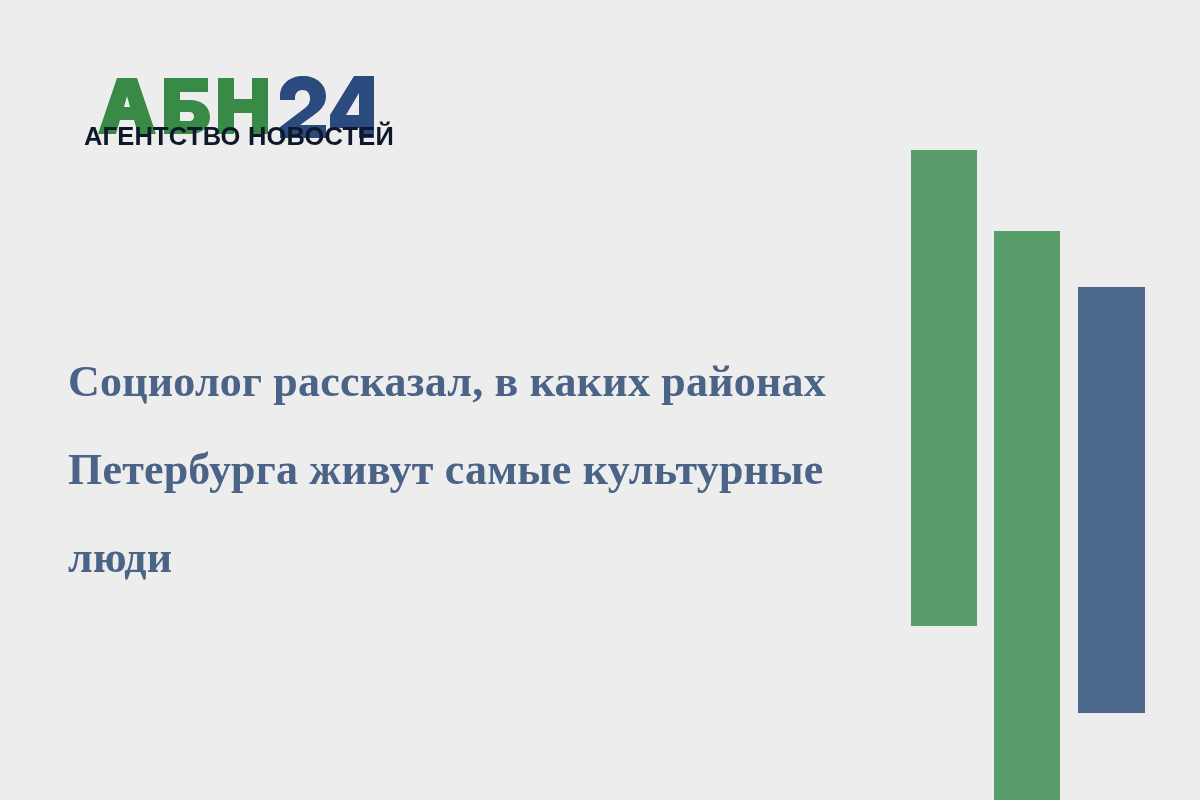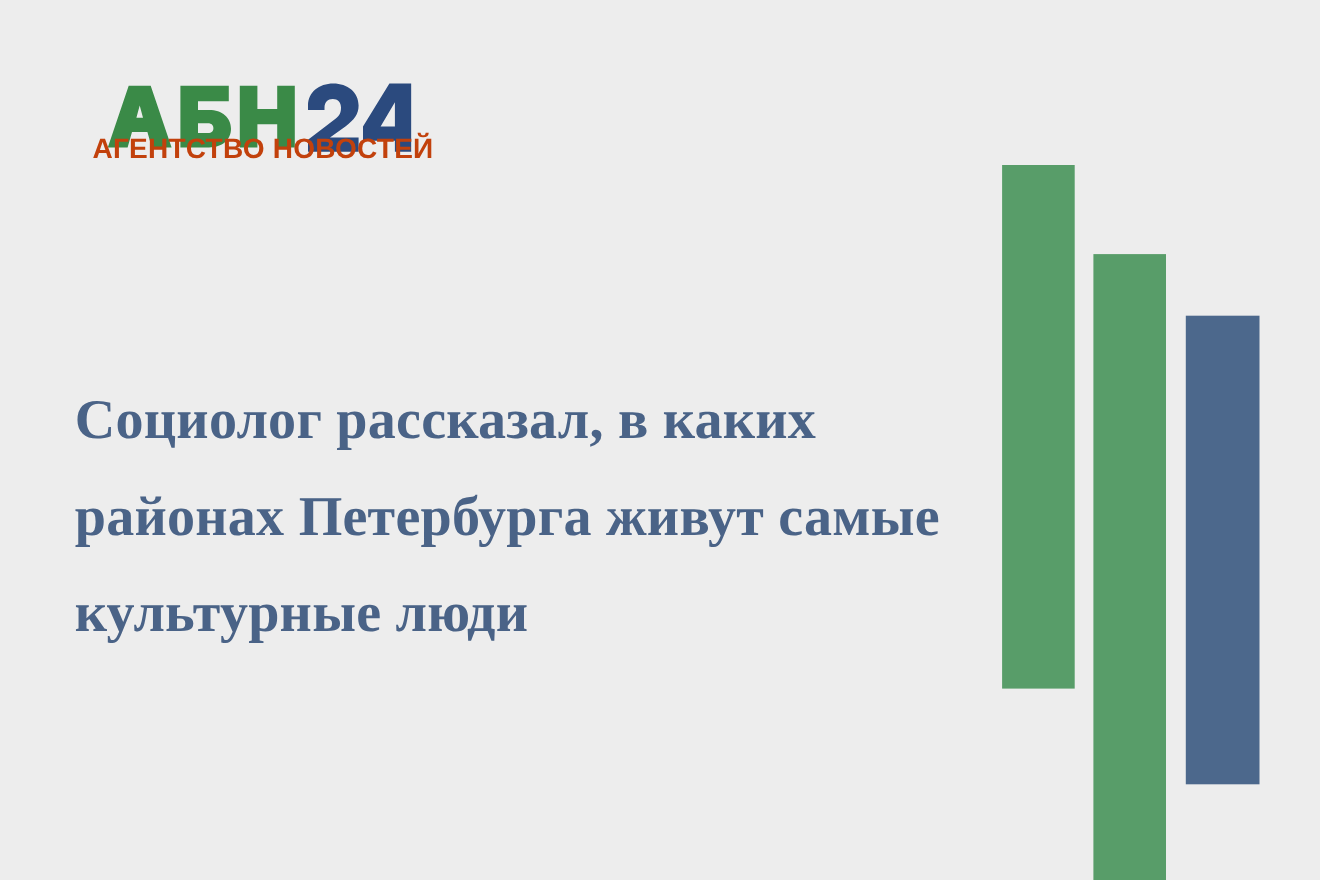--- a/index.html
+++ b/index.html
@@ -47,21 +47,21 @@
 
   
   .headline {
     position: absolute;
     left: 68px;
     top: 338px;
     width: 820px;
     margin: 0;
     font-family: "Liberation Serif", "DejaVu Serif", serif;
     font-weight: 700;
-    font-size: 51px;
+    font-size: 44px;
     line-height: 88px;
     letter-spacing: 0.2px;
     color: #4a6387;
     white-space: pre-line;
   }
 </style>
 </head>
 <body>
 
 <div id="card">
@@ -91,18 +91,18 @@
                L196 65 L221 46 C225 43 226 40 226 36
                C226 31 223 28 218.5 28 C214 28 211 31 211 36 L211 38 L196 38 Z" fill="#2b4a7e"></path>
 
       <path d="M276 14 L290 14 L290 76 L275 76 L275 66 L246 66 L246 53
                L270 14 Z M275 53 L275 31 L262 53 Z" fill="#2b4a7e"></path>
     </svg>
 
     <div style="position:absolute; left:0; top:60px; width:290px;
                 font-family:'Liberation Sans','DejaVu Sans',sans-serif;
                 font-weight:700; font-size:25.5px; letter-spacing:0.2px;
-                color:#c2410c; white-space:nowrap;">АГЕНТСТВО НОВОСТЕЙ</div>
+                color:#0f172a; white-space:nowrap;">АГЕНТСТВО НОВОСТЕЙ</div>
   </div>
 
   <h1 class="headline">Социолог рассказал, в каких районах Петербурга живут самые культурные люди</h1>
 
 </div>
 
 </body></html>

